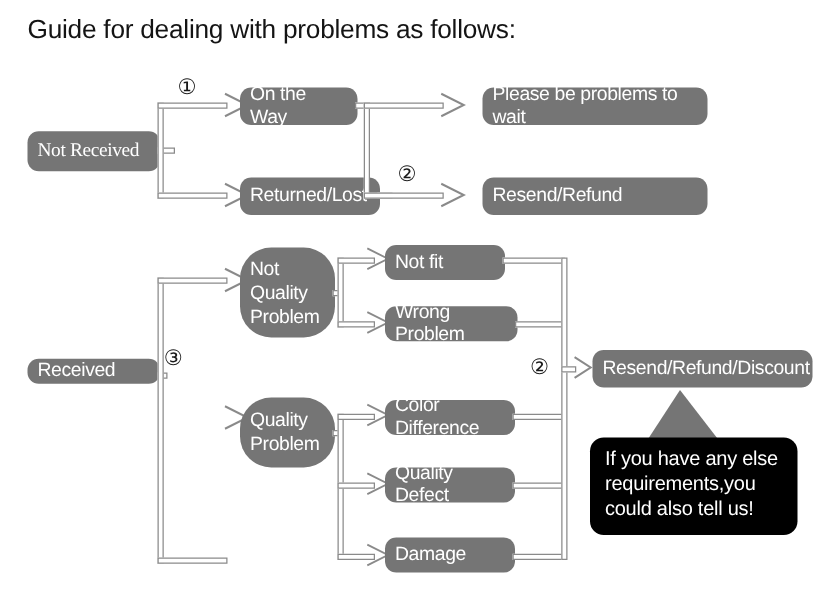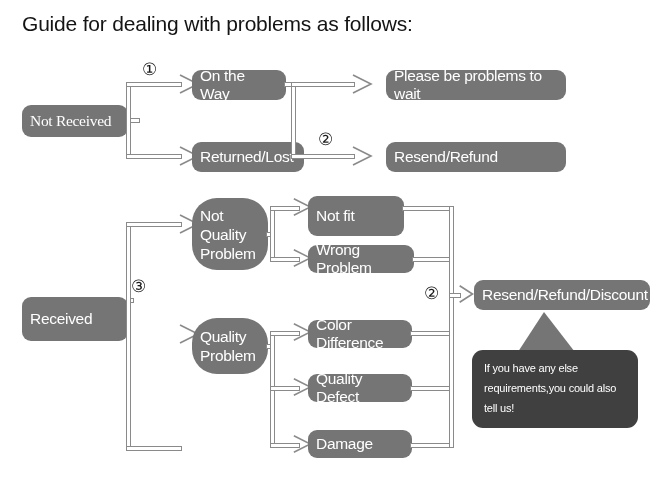--- a/index.html
+++ b/index.html
@@ -65,24 +65,24 @@
     line-height: 1;
   }
   
   .arrow {
     position: absolute;
   }
   
   .callout {
     position: absolute;
     box-sizing: border-box;
-    background: #404040;
+    background: #000000;
     color: #ffffff;
     border-radius: 11px;
-    font-size: 11px;
+    font-size: 16px;
     line-height: 20px;
     letter-spacing: -0.2px;
     padding: 8px 12px;
   }
   .callout-tail {
     position: absolute;
   }
 </style>
 </head>
 <body>
@@ -121,21 +121,21 @@
   </svg>
   <svg class="arrow" style="left:351px; top:144px;" width="24" height="24" viewBox="0 0 24 24">
     <path d="M2 3 L20 12 L2 21" fill="none" stroke="#8a8a8a" stroke-width="1.6"></path>
   </svg>
 
   <div class="marker" style="left:318px; top:131px;">②</div>
 
   <div class="node" style="left:386px; top:70px; width:180px; height:30px;">Please be problems to wait</div>
   <div class="node" style="left:386px; top:142px; width:180px; height:30px;">Resend/Refund</div>
 
-  <div class="node" style="left:22px; top:297px; width:106px; height:44px;">Received</div>
+  <div class="node" style="left:22px; top:287px; width:106px; height:20px;">Received</div>
 
   <div class="conn h" style="left:126px; top:298px; width:8px;"></div>
   <div class="conn v" style="left:126px; top:222px; height:229px;"></div>
   <div class="conn h" style="left:126px; top:222px; width:56px;"></div>
   <div class="conn h" style="left:126px; top:446px; width:56px;"></div>
 
   <svg class="arrow" style="left:178px; top:212px;" width="24" height="24" viewBox="0 0 24 24">
     <path d="M2 3 L20 12 L2 21" fill="none" stroke="#8a8a8a" stroke-width="1.6"></path>
   </svg>
   <svg class="arrow" style="left:178px; top:322px;" width="24" height="24" viewBox="0 0 24 24">
@@ -156,21 +156,21 @@
   <div class="conn h" style="left:270px; top:206px; width:30px;"></div>
   <div class="conn h" style="left:270px; top:257px; width:30px;"></div>
 
   <svg class="arrow" style="left:292px; top:196px;" width="22" height="22" viewBox="0 0 24 24">
     <path d="M2 3 L20 12 L2 21" fill="none" stroke="#8a8a8a" stroke-width="1.6"></path>
   </svg>
   <svg class="arrow" style="left:292px; top:247px;" width="22" height="22" viewBox="0 0 24 24">
     <path d="M2 3 L20 12 L2 21" fill="none" stroke="#8a8a8a" stroke-width="1.6"></path>
   </svg>
 
-  <div class="node" style="left:308px; top:196px; width:96px; height:40px;">Not fit</div>
+  <div class="node" style="left:308px; top:196px; width:96px; height:28px;">Not fit</div>
   <div class="node" style="left:308px; top:245px; width:106px; height:28px;">Wrong Problem</div>
 
   <div class="conn h" style="left:266px; top:344px; width:8px;"></div>
   <div class="conn v" style="left:270px; top:331px; height:117px;"></div>
   <div class="conn h" style="left:270px; top:331px; width:30px;"></div>
   <div class="conn h" style="left:270px; top:386px; width:30px;"></div>
   <div class="conn h" style="left:270px; top:443px; width:30px;"></div>
 
   <svg class="arrow" style="left:292px; top:321px;" width="22" height="22" viewBox="0 0 24 24">
     <path d="M2 3 L20 12 L2 21" fill="none" stroke="#8a8a8a" stroke-width="1.6"></path>

